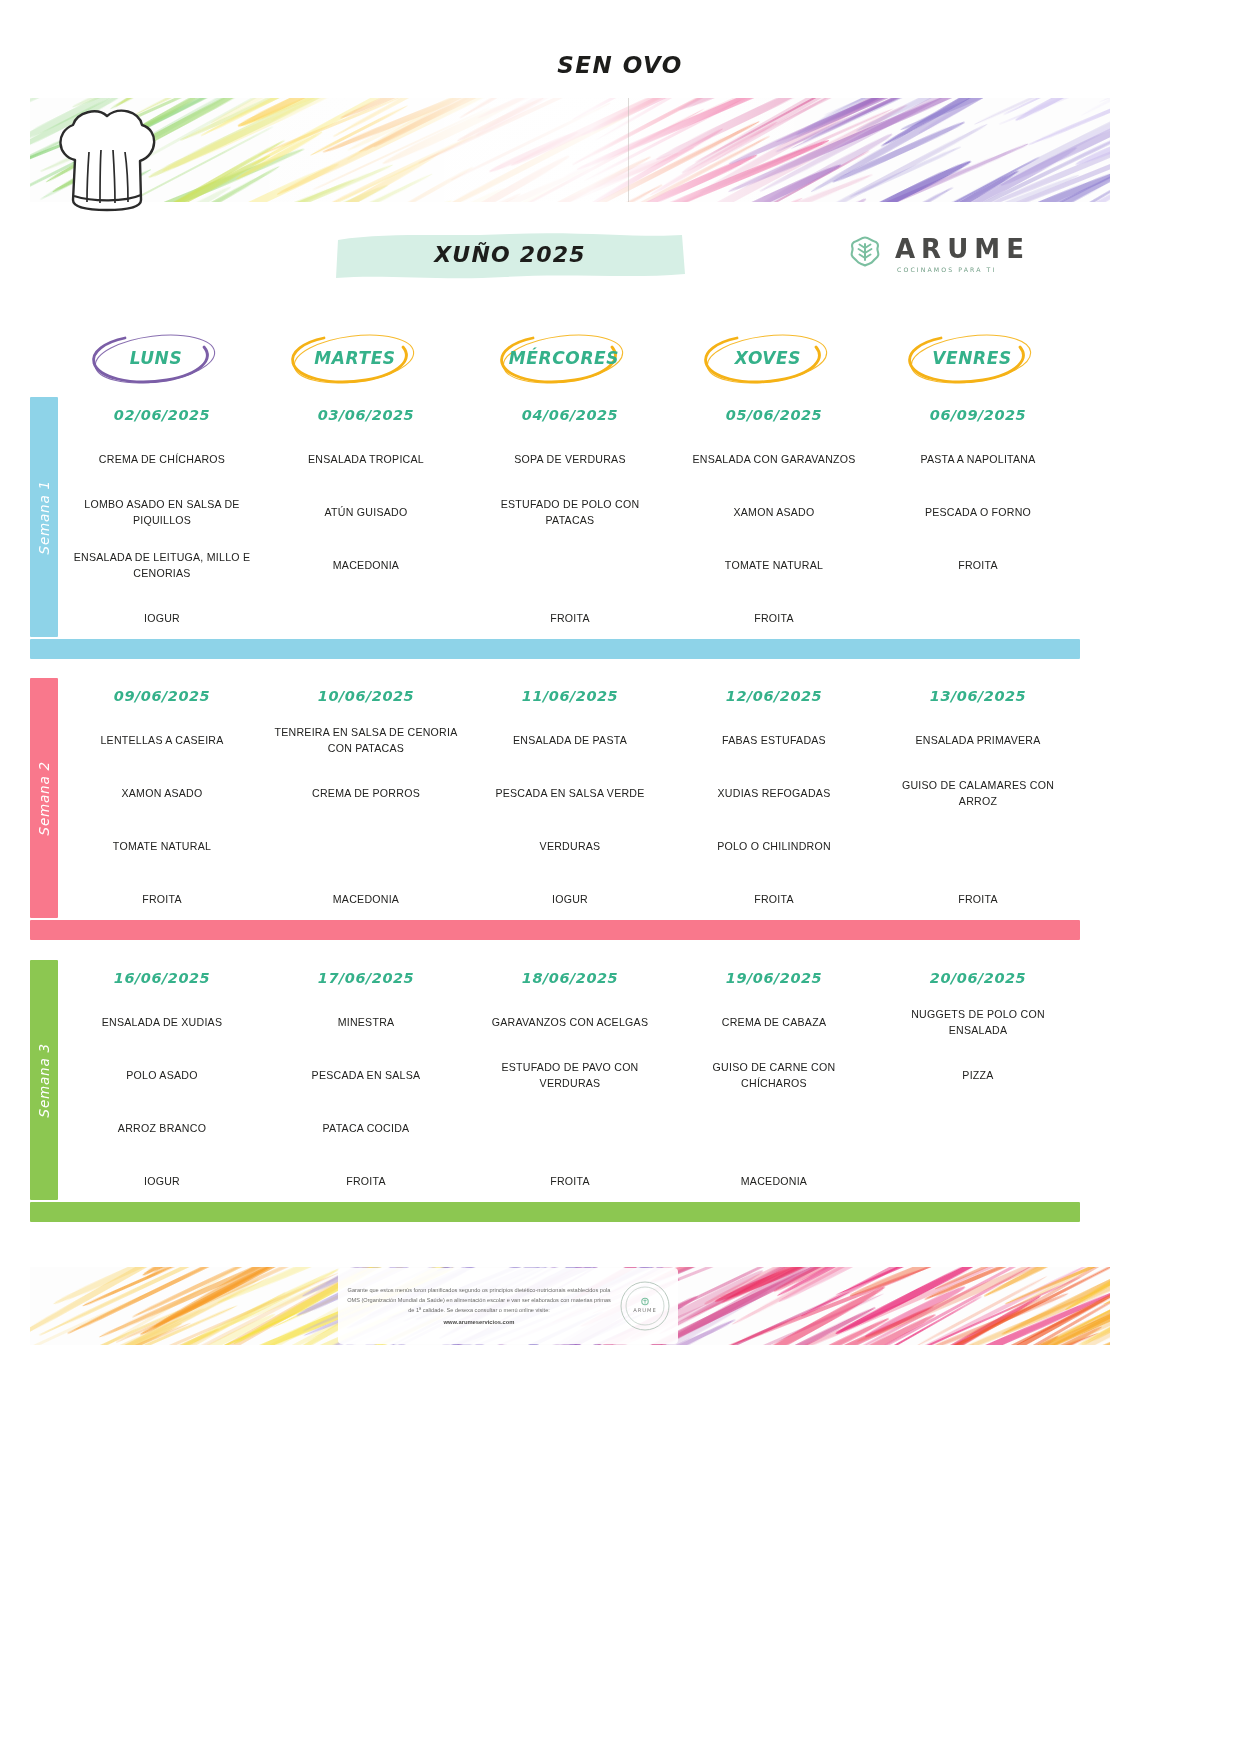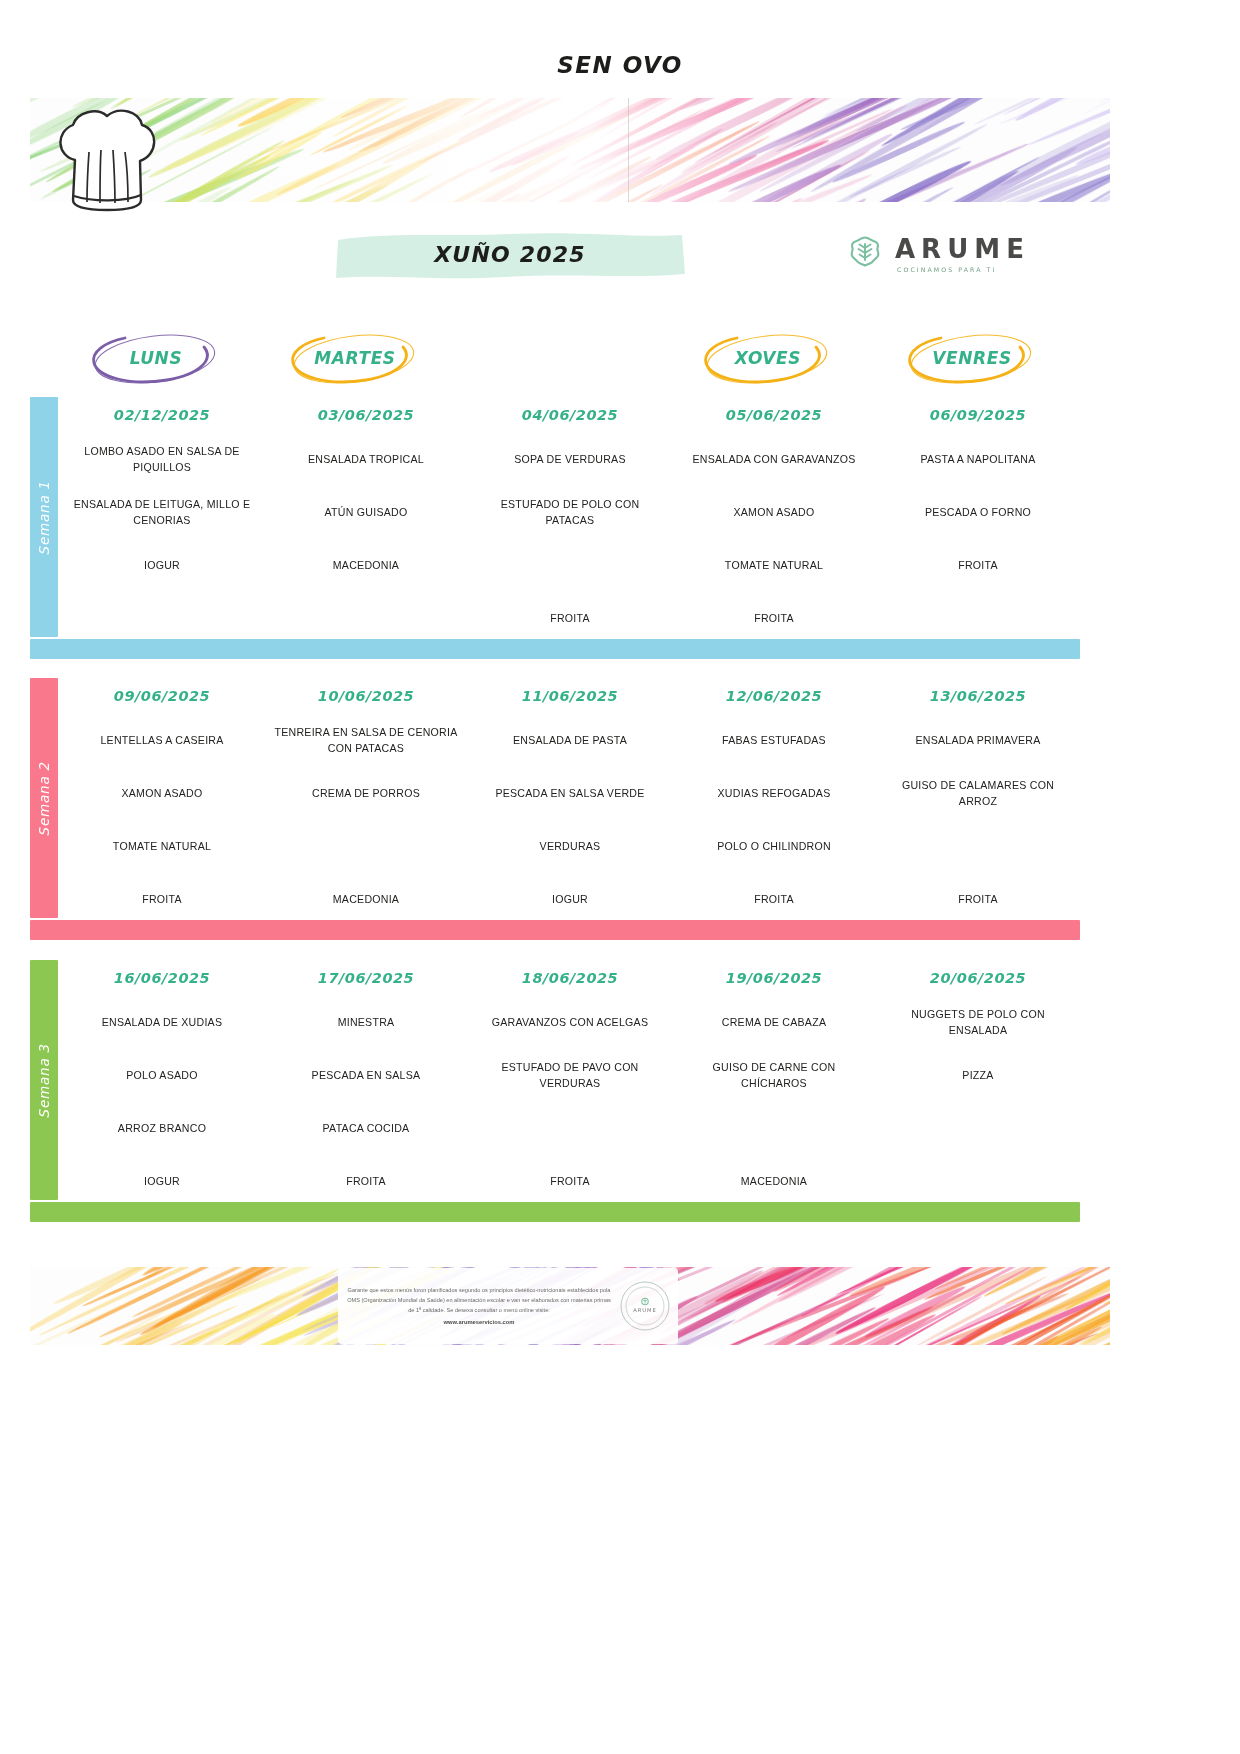--- a/index.html
+++ b/index.html
@@ -508,20 +508,27 @@
         </svg>
         <div class="day-label">LUNS</div>
       </div>
       <div class="day-cell" style="left: 199px;">
         <svg viewBox="0 0 150 60" width="150" height="60">
           <ellipse cx="74" cy="30" rx="60" ry="23" fill="none" stroke="#f5b216" stroke-width="1.1" transform="rotate(-7 74 30)" opacity="0.9"></ellipse>
           <path d="M123 18 C133 30 120 45 86 51 C48 57 17 48 13 34 C10 23 24 13 44 9" fill="none" stroke="#f5b216" stroke-width="2.8" stroke-linecap="round"></path>
         </svg>
         <div class="day-label">MARTES</div>
       </div>
+      <div class="day-cell" style="left: 408px;">
+        <svg viewBox="0 0 150 60" width="150" height="60">
+          <ellipse cx="74" cy="30" rx="60" ry="23" fill="none" stroke="#f5b216" stroke-width="1.1" transform="rotate(-7 74 30)" opacity="0.9"></ellipse>
+          <path d="M123 18 C133 30 120 45 86 51 C48 57 17 48 13 34 C10 23 24 13 44 9" fill="none" stroke="#f5b216" stroke-width="2.8" stroke-linecap="round"></path>
+        </svg>
+        <div class="day-label">MÉRCORES</div>
+      </div>
       <div class="day-cell" style="left: 816px;">
         <svg viewBox="0 0 150 60" width="150" height="60">
           <ellipse cx="74" cy="30" rx="60" ry="23" fill="none" stroke="#f5b216" stroke-width="1.1" transform="rotate(-7 74 30)" opacity="0.9"></ellipse>
           <path d="M123 18 C133 30 120 45 86 51 C48 57 17 48 13 34 C10 23 24 13 44 9" fill="none" stroke="#f5b216" stroke-width="2.8" stroke-linecap="round"></path>
         </svg>
         <div class="day-label">VENRES</div>
       </div>
       <div class="day-cell" style="left: 612px;">
         <svg viewBox="0 0 150 60" width="150" height="60">
           <ellipse cx="74" cy="30" rx="60" ry="23" fill="none" stroke="#f5b216" stroke-width="1.1" transform="rotate(-7 74 30)" opacity="0.9"></ellipse>
@@ -533,21 +540,22 @@
 
   <div id="weeks-host">
       <div class="week" style="top: 397px; height: 262px;">
         <div class="week-spine" style="background: rgb(142, 211, 232);"></div>
         <div class="week-foot" style="background: rgb(142, 211, 232);"></div>
         <div class="week-label">
           <span>Semana 1</span>
         </div>
         <div class="week-grid">
           <div class="day-col">
-            <div class="cell-date">02/12/2025</div>
+            <div class="cell-date">02/06/2025</div>
+            <div class="cell-dish">CREMA DE CHÍCHAROS</div>
             <div class="cell-dish">LOMBO ASADO EN SALSA DE PIQUILLOS</div>
             <div class="cell-dish">ENSALADA DE LEITUGA, MILLO E CENORIAS</div>
             <div class="cell-dish">IOGUR</div>
           </div>
           <div class="day-col">
             <div class="cell-date">03/06/2025</div>
             <div class="cell-dish">ENSALADA TROPICAL</div>
             <div class="cell-dish">ATÚN GUISADO</div>
             <div class="cell-dish">MACEDONIA</div>
           </div>

